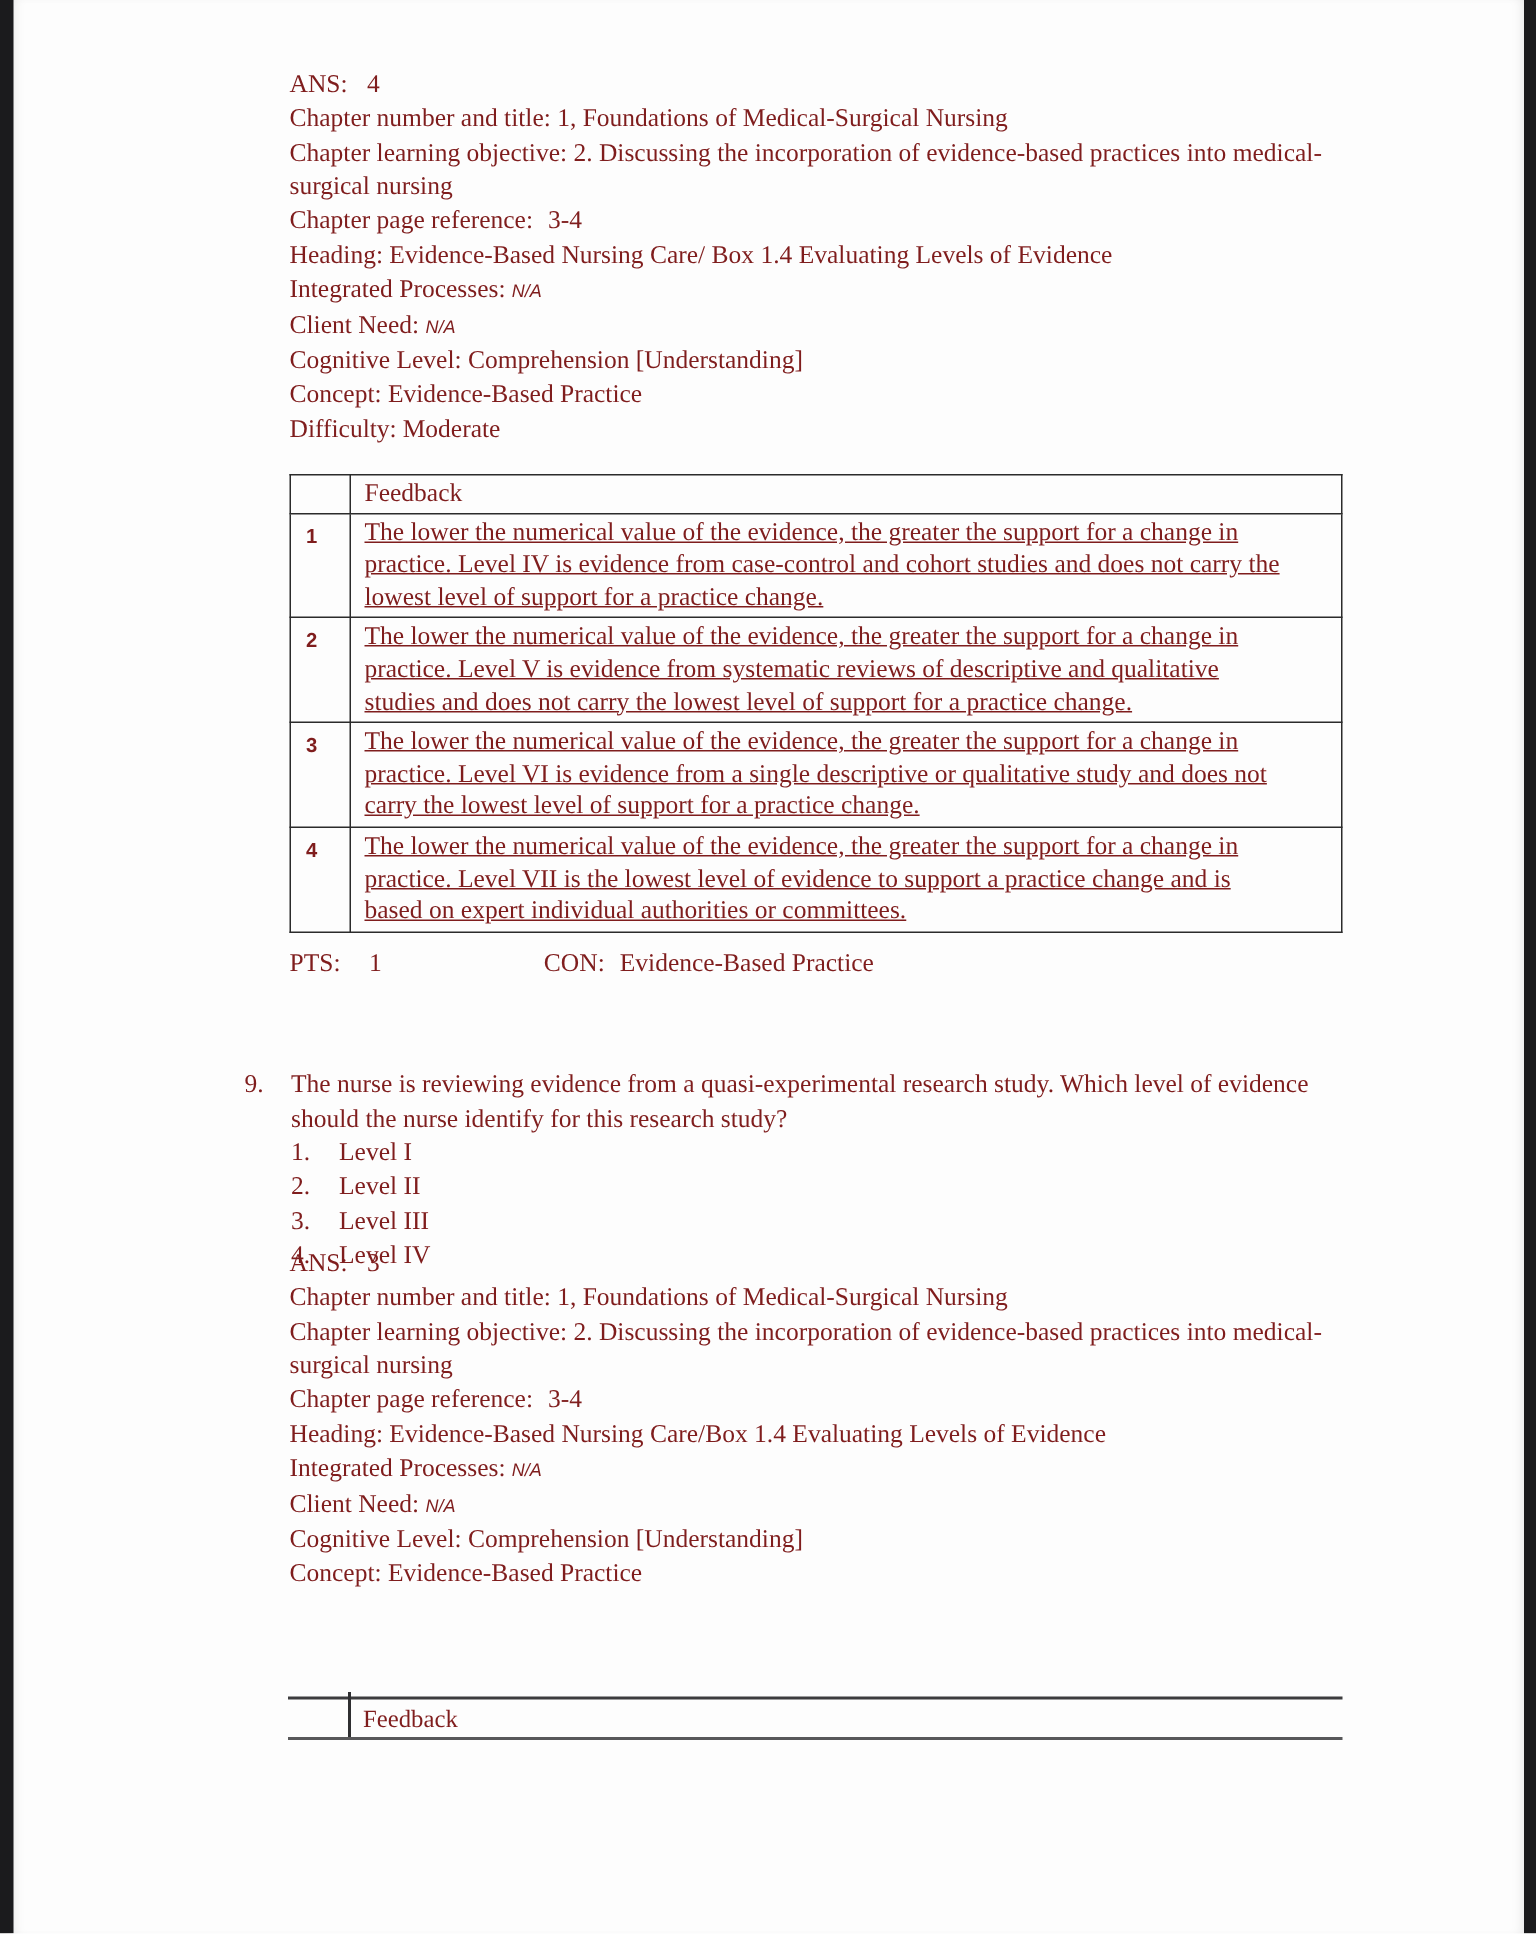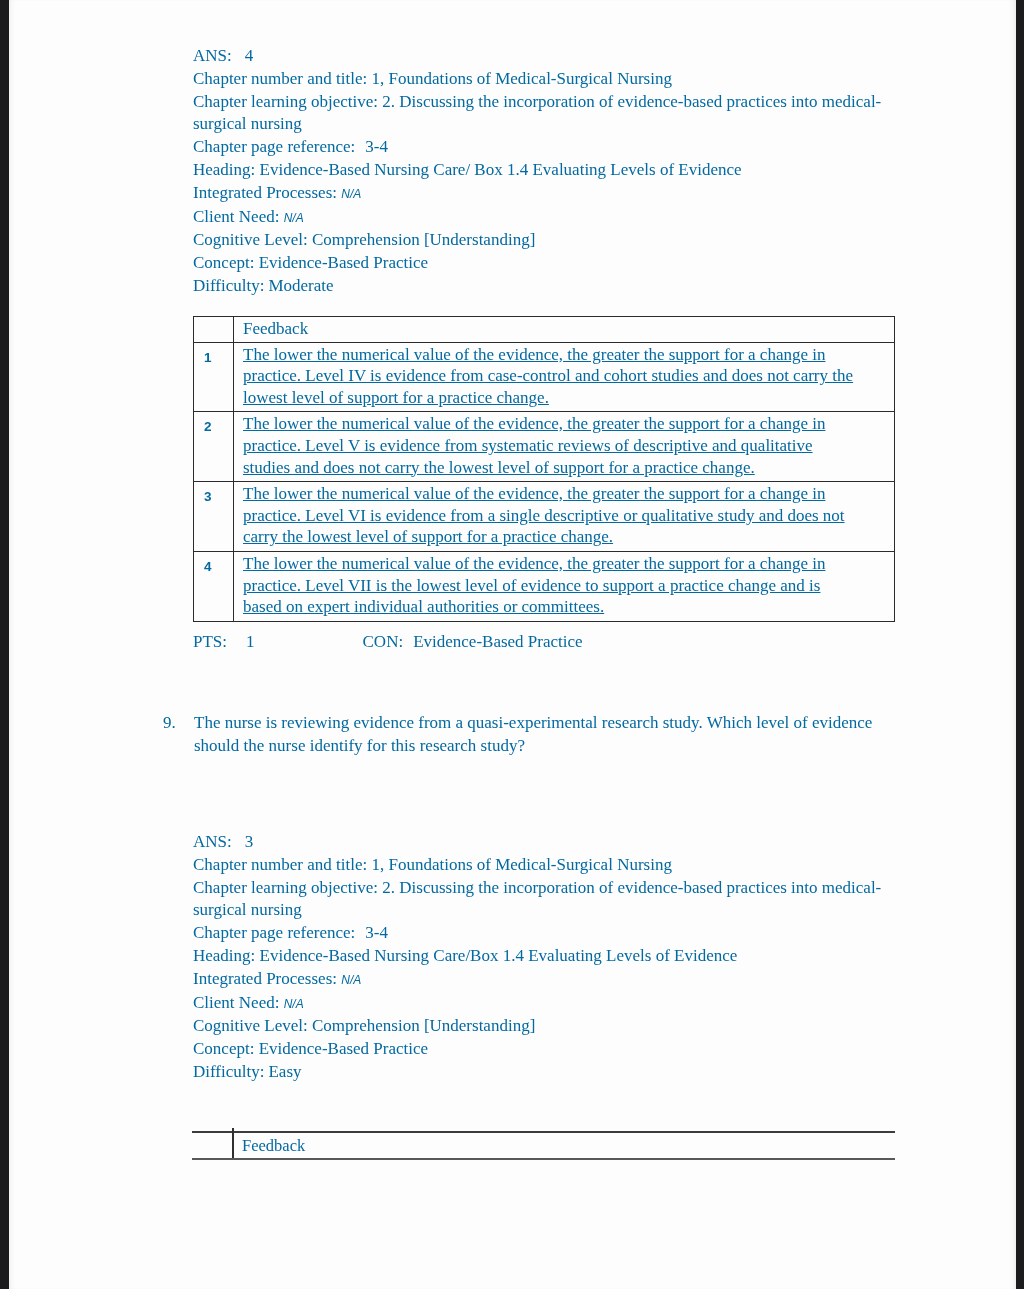--- a/index.html
+++ b/index.html
@@ -1,19 +1,19 @@
 <!DOCTYPE html>
 <html><head>
 <meta charset="utf-8">
 <style>
   html,body { margin:0; padding:0; background:#ffffff; }
   .page {
     position:relative; width:1024px; height:1289px;
     background:#fdfdfd; overflow:hidden;
-    font-family:"Liberation Serif", serif; color:#0369a1;
+    font-family:"Liberation Serif", serif; color:#7f1d1d;
     box-shadow: inset 14px 0 10px -8px rgba(0,0,0,0.20), inset -14px 0 10px -8px rgba(0,0,0,0.18);
   }
   .edge-bar { position:absolute; top:0; height:100%; background:#1b1b1d; z-index:5; }
   .edge-left  { left:0; width:9px; }
   .edge-right { right:0; width:8px; }
 
   .text-block { position:absolute; font-size:17px; line-height:22.8px; }
   .line { white-space:normal; }
   .val-gap   { margin-left:13px; }
   .val-gap-wide { margin-left:10px; }
@@ -135,20 +135,34 @@
     </table>
 
   <div class="pts-line">
     <span>PTS:</span><span class="pts-val">1</span><span class="con-label">CON:</span><span class="con-val">Evidence-Based Practice</span>
   </div>
 
   <div class="q-block">
     <span class="q-num">9.</span>
     <span>The nurse is reviewing evidence from a quasi-experimental research study. Which level of evidence should the nurse identify for this research study?</span>
   </div>
+  <div class="q-options">
+    <div class="opt-row">
+      <span class="opt-num">1.</span><span>Level I</span>
+    </div>
+    <div class="opt-row">
+      <span class="opt-num">2.</span><span>Level II</span>
+    </div>
+    <div class="opt-row">
+      <span class="opt-num">3.</span><span>Level III</span>
+    </div>
+    <div class="opt-row">
+      <span class="opt-num">4.</span><span>Level IV</span>
+    </div>
+  </div>
 
   <div class="text-block" style="left:193px; top:831px; width:722px;">
     <div class="line">
       <span>ANS:</span><span class="val-gap">3</span>
     </div>
     <div class="line">
       <span>Chapter number and title:</span>
       <span>1, Foundations of Medical-Surgical Nursing</span>
     </div>
     <div class="line">
@@ -170,23 +184,20 @@
       <span>Client Need:</span>
       <span class="na">N/A</span>
     </div>
     <div class="line">
       <span>Cognitive Level:</span>
       <span>Comprehension [Understanding]</span>
     </div>
     <div class="line">
       <span>Concept:</span>
       <span>Evidence-Based Practice</span>
-    </div>
-    <div class="line">
-      <span>Difficulty:</span><span class="val-gap-sm">Easy</span>
     </div>
   </div>
 
   <div class="partial-table">
     <div class="divider"></div>
     <span class="fb-head">Feedback</span>
   </div>
 </div>
 
 </body></html>

